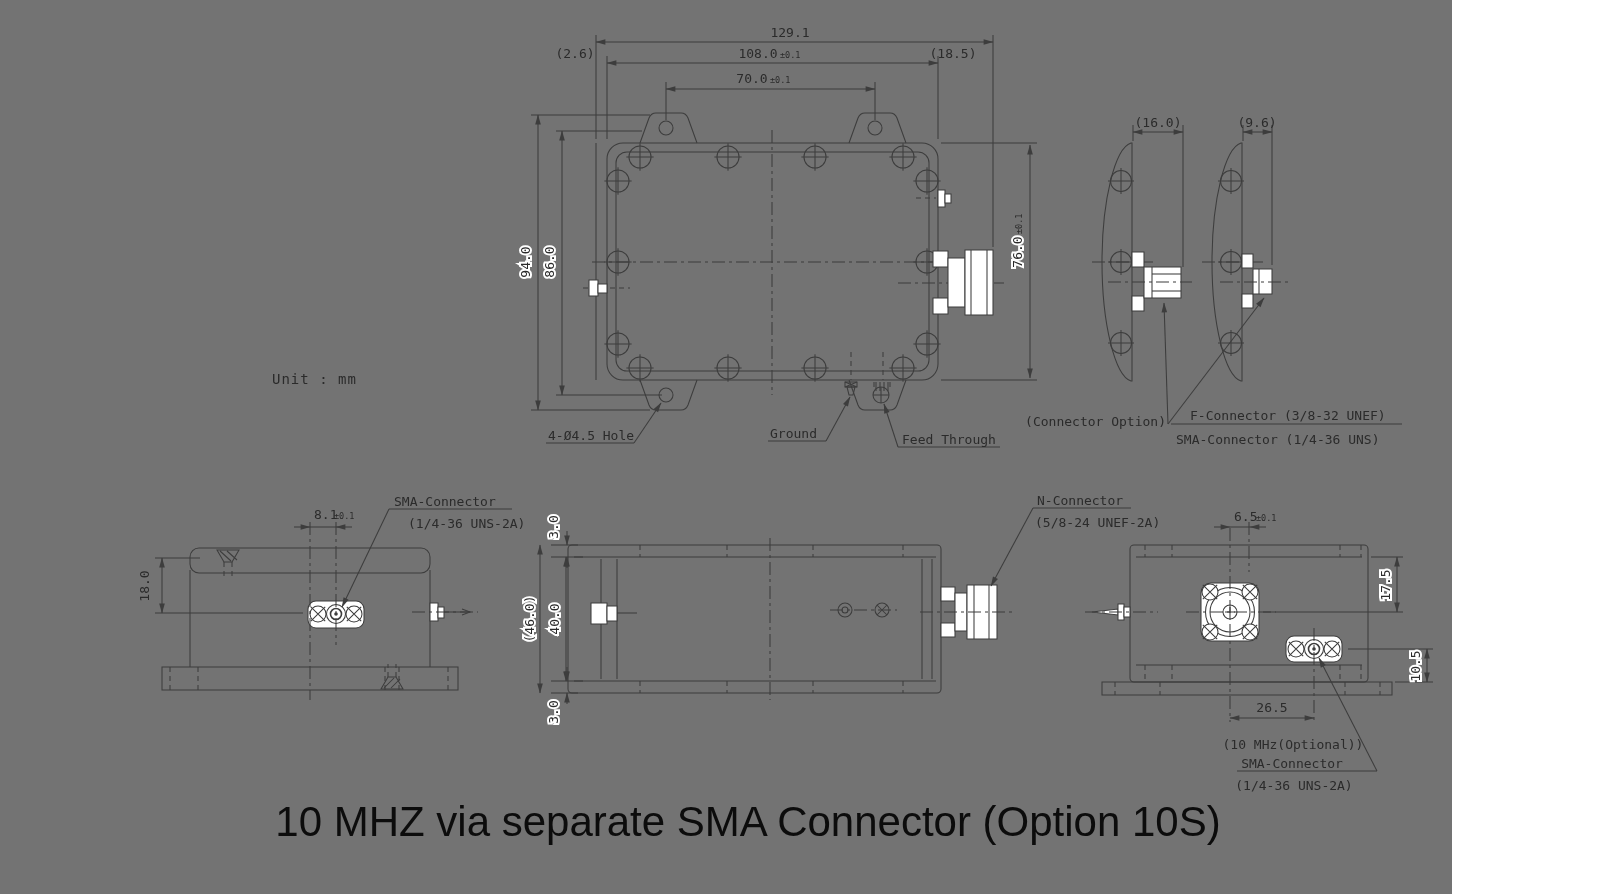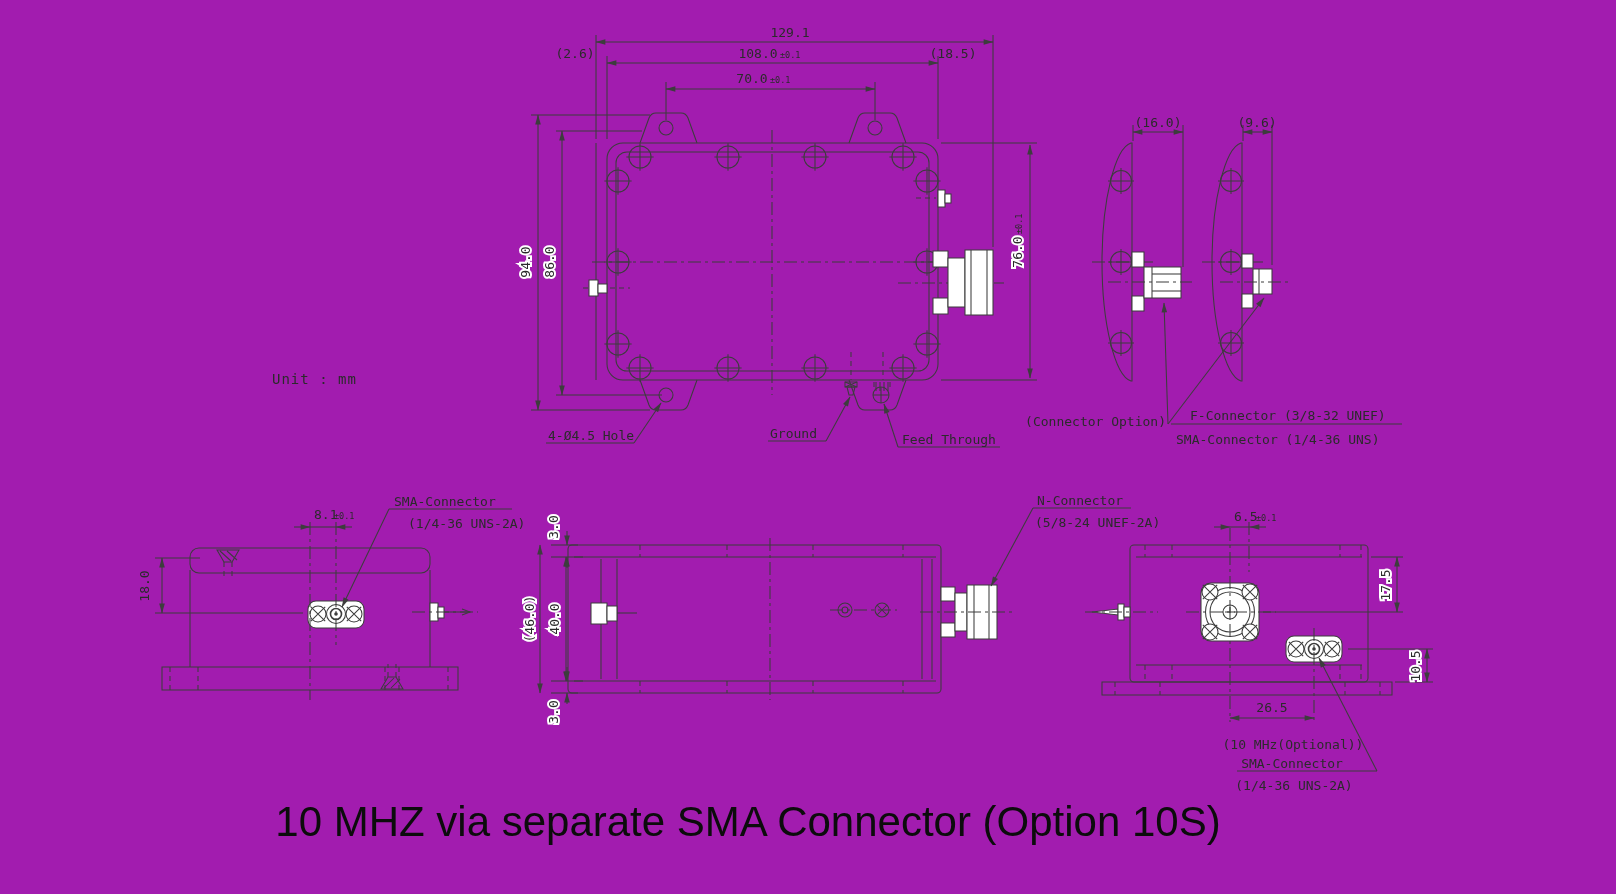--- a/index.html
+++ b/index.html
@@ -1,16 +1,16 @@
 <!DOCTYPE html>
 <html><head>
 <meta charset="utf-8">
 <style>
   html,body{margin:0;padding:0;background:#fff;}
-  .page{position:relative;width:1616px;height:894px;background:#a21caf;overflow:hidden;
+  .page{position:relative;width:1452px;height:894px;background:#737373;overflow:hidden;
         font-family:"DejaVu Sans Mono",monospace;}
   svg{position:absolute;left:0;top:0;}
   svg *{vector-effect:non-scaling-stroke;}
   .ln path,.ln line,.ln rect,.ln circle,.ln polyline{fill:none;stroke:#3d3d3d;stroke-width:1.05;}
   .wf{fill:#fff !important;}
   .cl{stroke-dasharray:13 4 3 4;stroke-width:.9;}
   .hid{stroke-dasharray:5 4;stroke-width:.9;}
   .dim{stroke-width:.9;}
   text{font-family:"DejaVu Sans Mono",monospace;fill:#2b2b2b;stroke:none;}
   .t{font-size:13px;}

